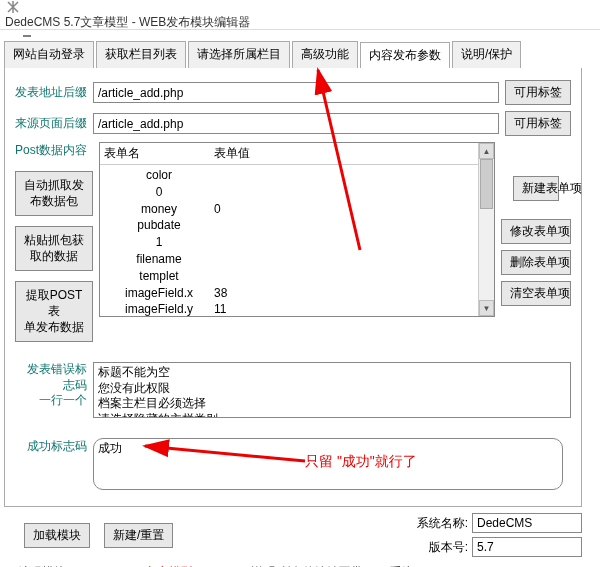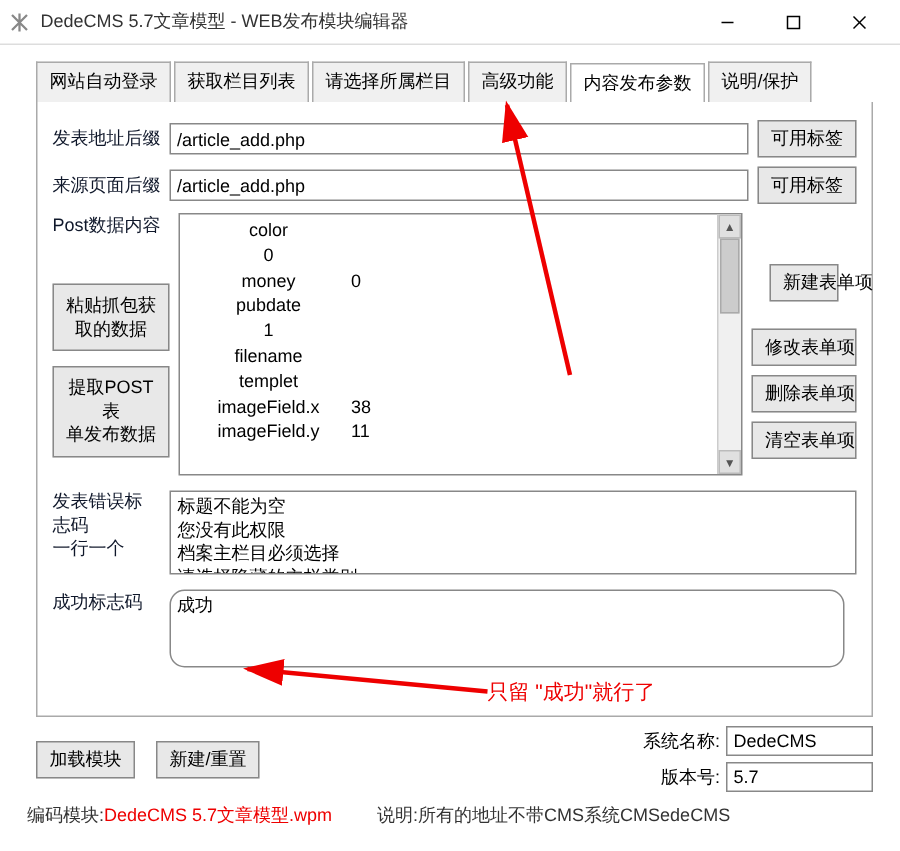--- a/index.html
+++ b/index.html
@@ -1,38 +1,38 @@
 <!DOCTYPE html>
 <html><head>
 <meta charset="utf-8">
 <style>
 * { box-sizing: border-box; margin: 0; padding: 0; font-family: "Microsoft YaHei", "SimSun", sans-serif; font-size: 12px; }
 body { background: #fff; width: 600px; height: 567px; overflow: hidden; position: relative; }
 
-.titlebar { height: 30px; background: #fff; border-bottom: 1px solid #ddd; display: flex; align-items: center; padding: 0 5px; }
+.titlebar { height: 30px; background: #fff; border-bottom: 1px solid #ddd; display: flex; padding: 0 5px; flex-direction: column; }
 .titlebar-icon { width: 16px; height: 16px; margin-right: 6px; display: inline-flex; align-items: center; justify-content: center; }
 .titlebar-title { flex: 1; font-size: 12px; color: #333; }
 .titlebar-btn { width: 44px; height: 30px; display: inline-flex; align-items: center; justify-content: center; color: #333; cursor: pointer; }
 
-.content { padding: 10px 18px 0 24px; position: relative; }
+.content { padding: 10px 18px 0 4px; position: relative; }
 
 .tabs { display: flex; border-bottom: 1px solid #aaa; position: relative; top: 1px; }
 .tab { padding: 4px 8px; border: 1px solid #aaa; border-bottom: none; background: #f0f0f0; margin-right: 2px; cursor: pointer; position: relative; }
 .tab.active { background: #fff; border-bottom: 1px solid #fff; top: 1px; }
 
 .panel { border: 1px solid #aaa; border-top: none; padding: 12px 10px 10px 10px; background: #fff; min-height: 410px; position: relative; }
 
 .row { display: flex; align-items: center; margin-bottom: 6px; }
-.label { width: 78px; text-align: left; padding-right: 6px; color: #0f172a; }
+.label { width: 78px; text-align: right; padding-right: 6px; color: #0f766e; }
 .input-text { flex: 1; border: 1px solid #888; padding: 2px 4px; height: 21px; background: #fff; font-size: 12px; }
 .btn { border: 1px solid #888; background: #e8e8e8; padding: 3px 8px; cursor: pointer; margin-left: 6px; white-space: nowrap; }
 .btn-narrow { width: 66px; text-align: center; }
 
 .post-section { display: flex; margin-top: 4px; }
-.post-left { width: 78px; display: flex; flex-direction: column; gap: 28px; }
+.post-left { width: 78px; display: flex; flex-direction: column; gap: 10px; }
 .post-left .label { width: auto; margin-bottom: 2px; }
 .btn-stack { border: 1px solid #888; background: #e8e8e8; padding: 6px 4px; cursor: pointer; text-align: center; line-height: 1.3; }
 
 .table-wrap { flex: 1; border: 1px solid #888; background: #fff; height: 175px; overflow: hidden; margin: 0 6px; position: relative; }
 .table-head { display: flex; border-bottom: 1px solid #ccc; padding: 2px 4px; font-weight: normal; }
 .table-head div:first-child { width: 110px; }
 .table-body { font-family: "SimSun", monospace; font-size: 12px; padding: 2px 4px; }
 .table-row { display: flex; line-height: 1.4; }
 .table-row div:first-child { width: 110px; text-align: center; }
 .scrollbar-v { position: absolute; right: 0; top: 0; bottom: 0; width: 16px; background: #f0f0f0; border-left: 1px solid #ccc; }
@@ -42,21 +42,21 @@
 .right-btns { width: 70px; display: flex; flex-direction: column; gap: 6px; padding-top: 22px; }
 
 .textarea { flex: 1; border: 1px solid #888; background: #fff; padding: 2px 4px; font-size: 12px; resize: none; font-family: "SimSun", sans-serif; line-height: 1.3; }
 .textarea-err { height: 56px; }
 .textarea-ok { height: 52px; margin-right: 8px; border-radius: 10px; }
 
 .footer { padding: 6px 18px 4px 18px; display: flex; align-items: center; gap: 8px; }
 .footer-right { margin-left: auto; display: flex; flex-direction: column; gap: 4px; align-items: flex-end; }
 .footer-row { display: flex; align-items: center; }
 .footer-row .flabel { width: 60px; text-align: right; padding-right: 4px; }
-.footer-row input { width: 98px; border: 1px solid #888; padding: 2px 4px; height: 20px; }
+.footer-row input { width: 110px; border: 1px solid #888; padding: 2px 4px; height: 20px; }
 
 .statusbar { padding: 3px 18px; font-size: 12px; color: #333; display: flex; }
 .statusbar .red { color: #e00; }
 
 .arrow-red { position: absolute; pointer-events: none; }
 .annot-text { position: absolute; color: #e00; font-size: 14px; pointer-events: none; }
 </style>
 </head>
 <body>
 
@@ -104,27 +104,33 @@
     <div class="row">
       <span class="label">来源页面后缀</span>
       <input class="input-text" value="/article_add.php" style="">
       <button class="btn btn-narrow">可用标签</button>
     </div>
 
     <div class="post-section">
       <div class="post-left">
         <span class="label">Post数据内容</span>
         <div id="left-btns">
+            <div class="btn-stack" style="margin-bottom: 10px; white-space: pre-line;">自动抓取发
+布数据包</div>
             <div class="btn-stack" style="margin-bottom: 10px; white-space: pre-line;">粘贴抓包获
 取的数据</div>
             <div class="btn-stack" style="margin-bottom: 10px; white-space: pre-line;">提取POST表
 单发布数据</div>
           </div>
       </div>
       <div class="table-wrap">
+        <div class="table-head">
+          <div>表单名</div>
+          <div>表单值</div>
+        </div>
         <div class="table-body" id="tbody">
             <div class="table-row">
               <div>color</div>
               <div></div>
             </div>
             <div class="table-row">
               <div>0</div>
             </div>
             <div class="table-row">
               <div>money</div>
@@ -172,21 +178,21 @@
       <span class="label" style="white-space:pre-line;line-height:1.3">发表错误标
 志码
 一行一个</span>
       <textarea class="textarea textarea-err" id="err-ta" style="">标题不能为空
 您没有此权限
 档案主栏目必须选择
 请选择隐藏的主栏类别
 请选择所属栏目</textarea>
     </div>
 
-    <div class="row" style="margin-top:10px;align-items:flex-start">
+    <div class="row" style="margin-top:20px;align-items:flex-start">
       <span class="label">成功标志码</span>
       <textarea class="textarea textarea-ok" id="ok-ta" style="">成功</textarea>
     </div>
 
     <svg class="arrow-red" style="left:245px;top:-8px" width="130" height="200">
       <defs>
           <marker id="ah1" markerWidth="10" markerHeight="10" refX="8" refY="3" orient="auto">
             <path d="M0,0 L9,3 L0,6 Z" fill="#e00"></path>
           </marker>
         </defs>

